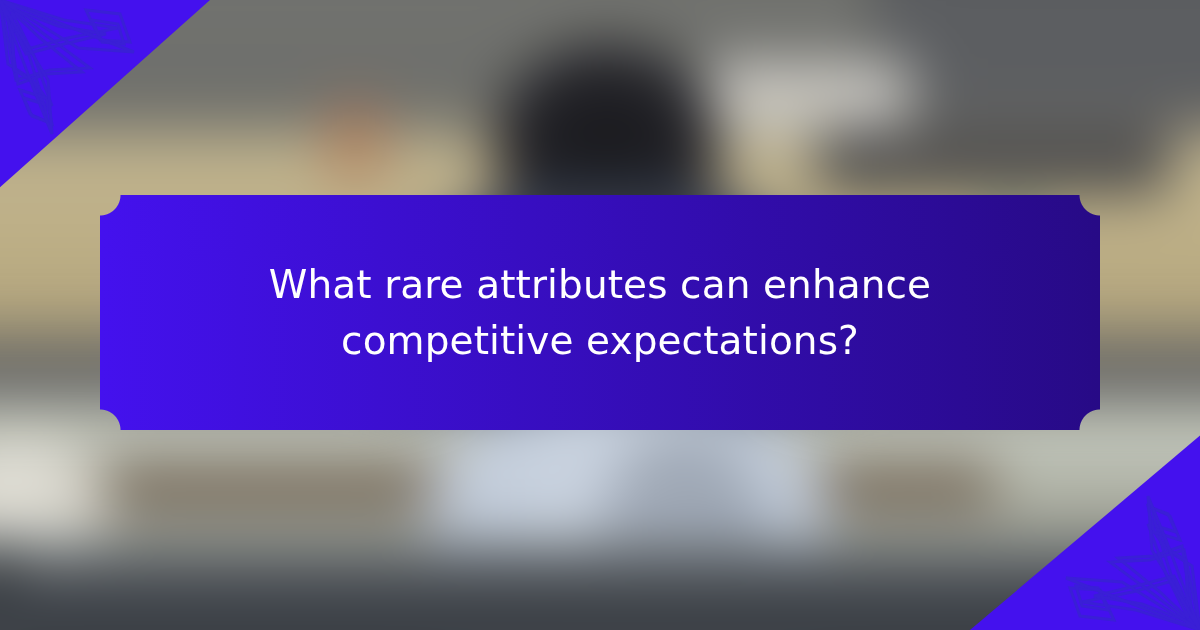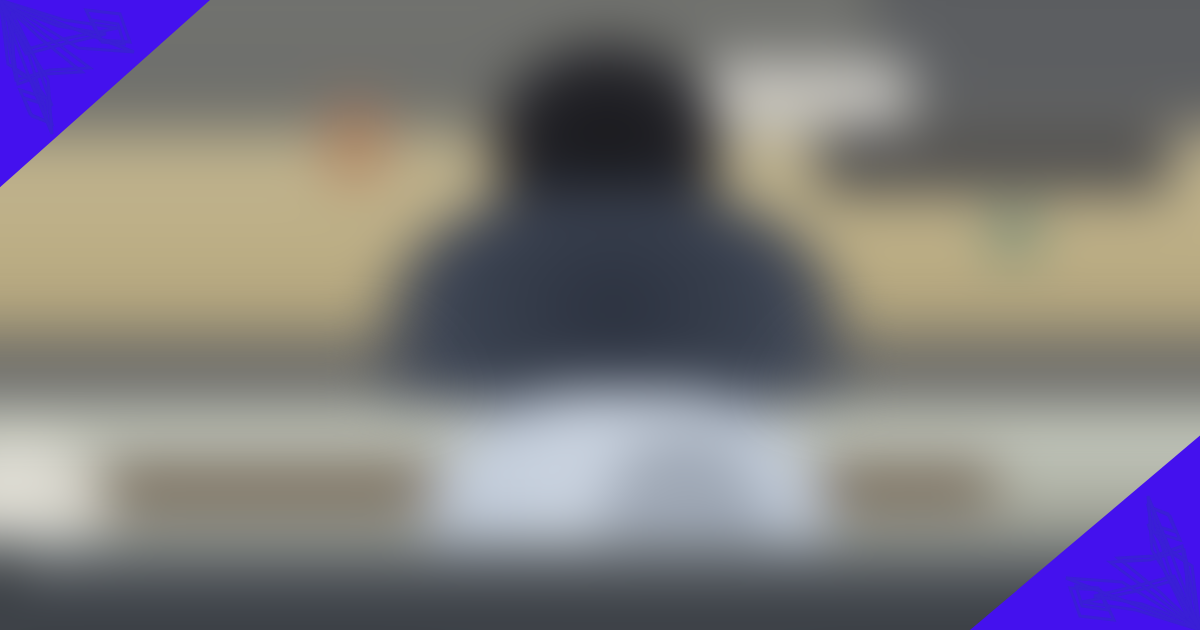--- a/index.html
+++ b/index.html
@@ -230,14 +230,17 @@
       <path d="M18 18 L40 62 L58 112 L40 88 L20 76 Z"></path>
       <path d="M92 16 L126 20 L136 48 L106 46 Z"></path>
       <path d="M98 26 L124 30 L130 50 L108 48 Z"></path>
       <path d="M26 96 L52 104 L58 130 L36 120 Z"></path>
       <path d="M30 104 L50 110 L54 128 L38 122 Z"></path>
       <path d="M6 6 L94 40 L140 58 L84 54 Z"></path>
       <path d="M6 6 L40 96 L58 140 L54 86 Z"></path>
     </g>
   </svg>
 
+  <div class="banner">
+    <p class="banner-text" style="color: rgb(255, 255, 255);">What rare attributes can enhance competitive expectations?</p>
+  </div>
 
 </div>
 
 </body></html>

